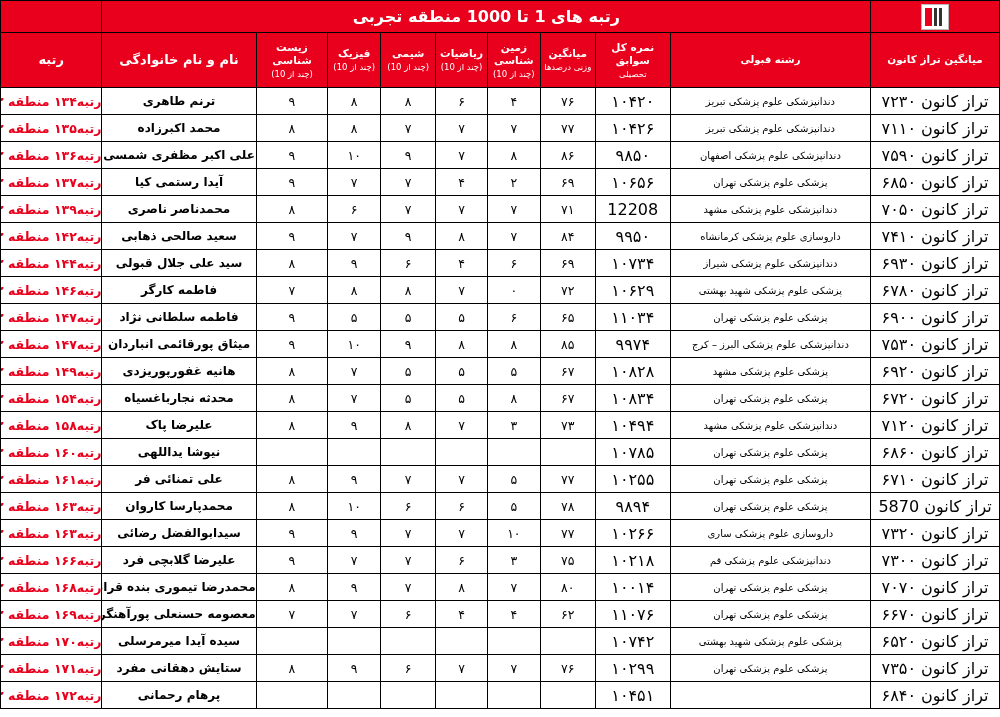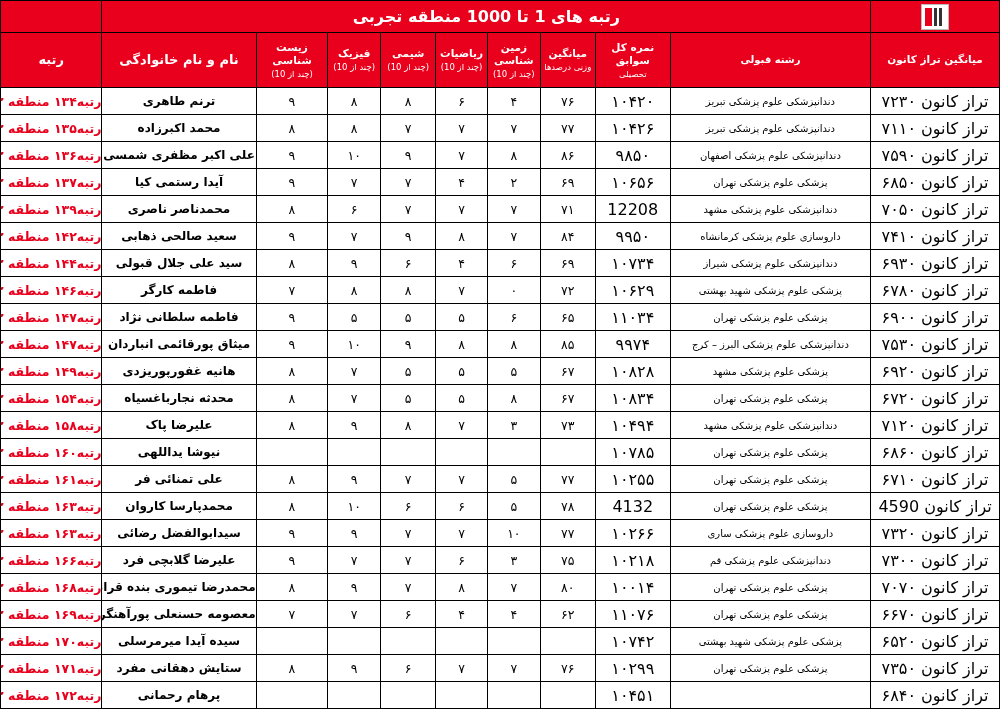--- a/index.html
+++ b/index.html
@@ -388,23 +388,23 @@
           <td class="num-cell">۷۷</td>
           <td class="num-cell">۵</td>
           <td class="num-cell">۷</td>
           <td class="num-cell">۷</td>
           <td class="num-cell">۹</td>
           <td class="num-cell">۸</td>
           <td class="name-cell">علی تمنائی فر</td>
           <td class="rank-cell">رتبه۱۶۱ منطقه ۲ تجربی</td>
         </tr>
         <tr>
-          <td class="taraz-cell">تراز کانون 4590</td>
-          <td class="field-cell">پزشکی علوم پزشکی تهران</td>
-          <td class="score-cell">4132</td>
+          <td class="taraz-cell">تراز کانون 5870</td>
+          <td class="field-cell">پزشکی علوم پزشکی تهران</td>
+          <td class="score-cell">۹۸۹۴</td>
           <td class="num-cell">۷۸</td>
           <td class="num-cell">۵</td>
           <td class="num-cell">۶</td>
           <td class="num-cell">۶</td>
           <td class="num-cell">۱۰</td>
           <td class="num-cell">۸</td>
           <td class="name-cell">محمدپارسا کاروان</td>
           <td class="rank-cell">رتبه۱۶۳ منطقه ۲ تجربی</td>
         </tr>
         <tr>

